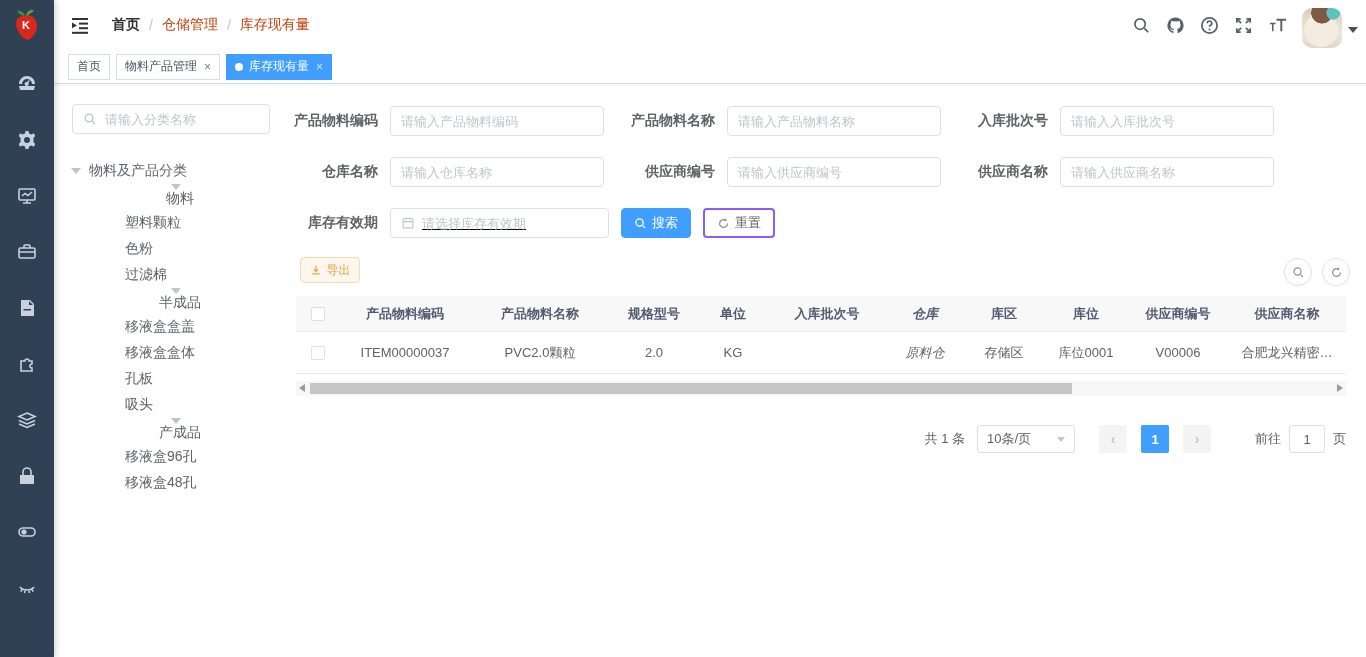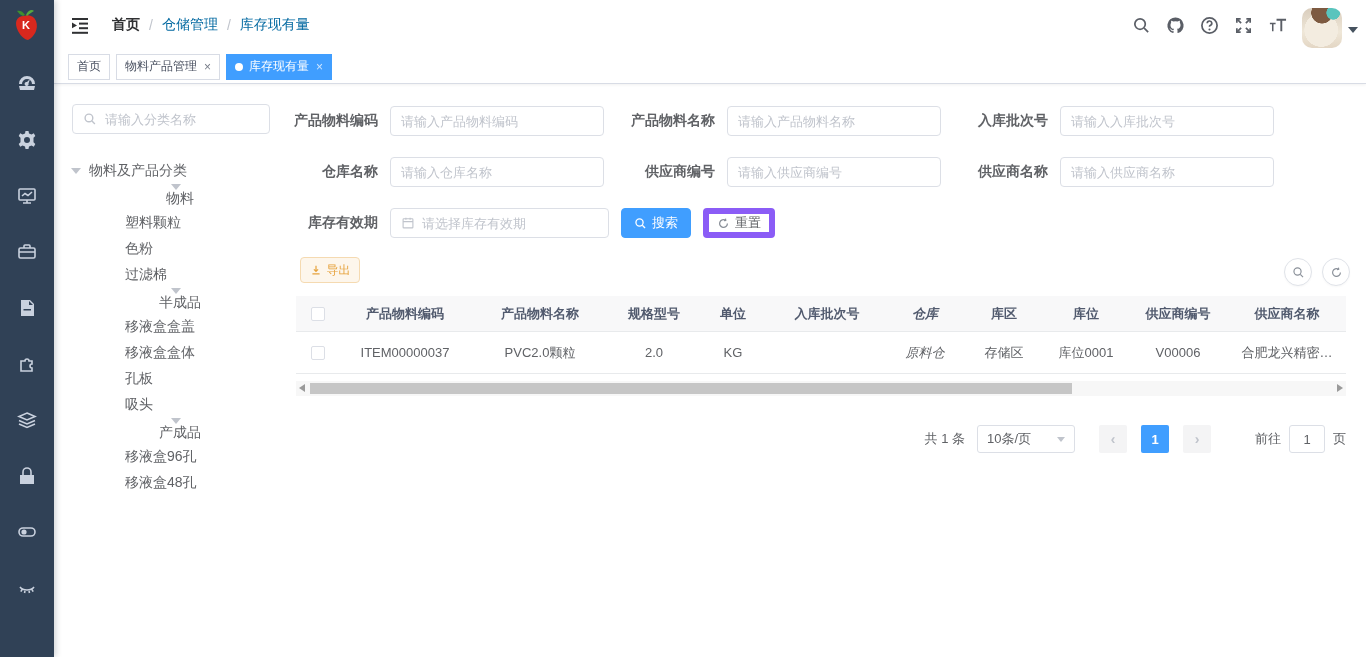--- a/index.html
+++ b/index.html
@@ -15,21 +15,21 @@
   .side-item { width:54px; height:56px; display:flex; align-items:center; justify-content:center; cursor:pointer; }
   .side-item svg { width:20px; height:20px; stroke:#c9d1de; fill:none; stroke-width:1.6; }
   .side-item svg .fillme { fill:#c9d1de; stroke:none; }
 
   
   .header { position:absolute; left:54px; top:0; right:0; height:50px; background:#fff; z-index:20; }
   .hamburger { position:absolute; left:16px; top:15px; width:20px; height:20px; cursor:pointer; }
   .breadcrumb { position:absolute; left:58px; top:0; height:50px; display:flex; align-items:center; font-size:14px; }
   .bc-home { color:#303133; font-weight:700; }
   .bc-sep { color:#c0c4cc; margin:0 9px; font-weight:400; }
-  .bc-link { color:#0369a1; }
+  .bc-link { color:#c2410c; }
   .header-right { position:absolute; right:8px; top:0; height:50px; display:flex; align-items:center; }
   .h-icon { width:34px; height:50px; display:flex; align-items:center; justify-content:center; cursor:pointer; }
   .h-icon svg { width:19px; height:19px; stroke:#5a5e66; fill:none; stroke-width:1.8; }
   .h-icon svg .fillme { fill:#5a5e66; stroke:none; }
   .avatar-wrap { display:flex; align-items:flex-start; margin-left:8px; cursor:pointer; }
   .avatar { width:40px; height:40px; border-radius:10px; margin-top:5px;
     background:
       radial-gradient(circle at 78% 12%, #59c4bd 0 14%, transparent 15%),
       radial-gradient(circle at 50% 12%, #7d5a41 0 26%, transparent 27%),
       radial-gradient(circle at 48% 55%, #f3ece0 0 55%, transparent 56%),
@@ -67,27 +67,27 @@
   
   .f-row { position:absolute; display:flex; align-items:center; }
   .f-field { display:flex; align-items:center; }
   .f-label { width:96px; text-align:right; font-size:14px; font-weight:700; color:#606266; margin-right:12px; flex:none; }
   .f-input { width:214px; height:30px; border:1px solid #dcdfe6; border-radius:4px; background:#fff;
     display:flex; align-items:center; padding:0 10px; }
   .f-input input { border:none; outline:none; width:100%; font-size:13px; color:#606266; background:transparent;
     font-family:inherit; }
   .f-input input::placeholder { color:#c0c4cc; }
   .f-input svg { width:14px; height:14px; stroke:#c0c4cc; fill:none; stroke-width:1.6; margin-right:7px; flex:none; }
-  .date-input { width:219px; }
+  .date-input { width:219px;text-decoration:underline; }
   .btn { height:30px; border-radius:4px; font-size:13px; display:inline-flex; align-items:center;
     justify-content:center; cursor:pointer; font-family:inherit; }
   .btn svg { width:13px; height:13px; margin-right:5px; }
   .btn-primary { background:#409eff; border:1px solid #409eff; color:#fff; width:70px; margin-left:12px; }
   .btn-primary svg { stroke:#fff; fill:none; stroke-width:2; }
-  .btn-plain { background:#fff; border:6px solid #8b5cf6; color:#606266; width:72px; margin-left:12px; }
+  .btn-plain { background:#fff; border:2px solid #8b5cf6; color:#606266; width:72px; margin-left:12px; }
   .btn-plain svg { stroke:#8a9099; fill:none; stroke-width:2; }
 
   
   .btn-export { position:absolute; left:300px; top:257px; width:60px; height:26px; font-size:12px;
     background:#fdf6ec; border:1px solid #f5dab1; color:#e6a23c; border-radius:4px;
     display:flex; align-items:center; justify-content:center; cursor:pointer; }
   .btn-export svg { width:12px; height:12px; stroke:#e6a23c; fill:none; stroke-width:2; margin-right:5px; }
   .circle-btn { position:absolute; top:258px; width:28px; height:28px; border-radius:50%;
     border:1px solid #e0e3e9; background:#fff; display:flex; align-items:center; justify-content:center;
     cursor:pointer; box-shadow:0 1px 2px rgba(0,0,0,.03); }

